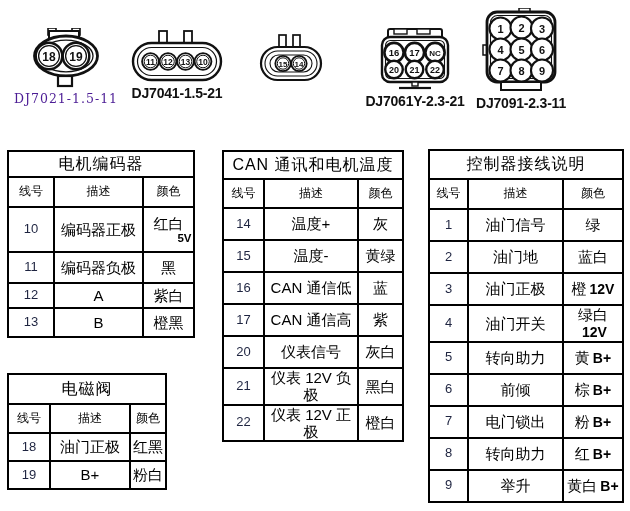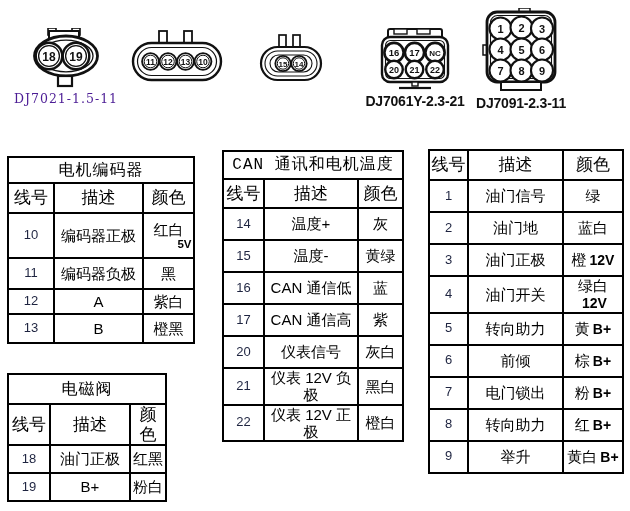--- a/index.html
+++ b/index.html
@@ -12,31 +12,31 @@
               letter-spacing:-0.2px;color:#111;margin-top:3px;white-space:nowrap;}
   .conn-label.gray{font-family:"DejaVu Serif",serif;font-weight:400;font-size:12.5px;
                    color:#4c1d95;letter-spacing:1px;}
   .pin-num{font-family:"Liberation Sans",sans-serif;font-weight:700;fill:#111;}
   
   .tbl-wrap{position:absolute;}
   table{border-collapse:collapse;table-layout:fixed;}
   td{border:2px solid #000;text-align:center;vertical-align:middle;padding:0 1px;
      font-size:15px;line-height:1.15;overflow:hidden;}
   td.title{font-size:16px;letter-spacing:1px;}
-  td.hdr{font-size:17px;}
+  td.hdr{font-size:12px;}
   td.no{font-size:13px;color:#1e2440;font-family:"Liberation Sans",sans-serif;}
   .note-inline{font-size:14px;font-weight:700;margin-left:3px;}
   .note-block{display:block;font-size:11.5px;font-weight:700;line-height:1.1;margin-left:32px;}
   
   .t-enc tr.r-title td{height:24px;} .t-enc tr.r-hdr td{height:28px;}
   .t-enc tr.r0 td{height:43px;} .t-enc tr.r1 td{height:29px;}
   .t-enc tr.r2 td{height:23px;} .t-enc tr.r3 td{height:27px;}
   .t-sol tr.r-title td{height:28px;} .t-sol tr.r-hdr td{height:27px;}
   .t-sol tr.rr td{height:26px;}
-  .t-can tr.r-title td{height:26px;font-family:Liberation Mono, monospace;} .t-can tr.r-hdr td{height:27px;}
+  .t-can tr.r-title td{height:26px;} .t-can tr.r-hdr td{height:27px;}
   .t-can tr.rr td{height:30px;}
   .t-ctl tr.r-title td{height:27px;} .t-ctl tr.r-hdr td{height:28px;}
   .t-ctl tr.rr td{height:30px;}
 </style>
 </head>
 <body>
 
 <div class="page">
 
   <figure class="fig" style="left:16px;top:28px;width:100px;margin:0;">
@@ -69,20 +69,21 @@
       <circle cx="37" cy="31.5" r="6.3" fill="none" stroke="#111" stroke-width="1"></circle>
       <circle cx="54.5" cy="31.5" r="8.4" fill="#fff" stroke="#111" stroke-width="1.9"></circle>
       <circle cx="54.5" cy="31.5" r="6.3" fill="none" stroke="#111" stroke-width="1"></circle>
       <circle cx="72" cy="31.5" r="8.4" fill="#fff" stroke="#111" stroke-width="1.9"></circle>
       <circle cx="72" cy="31.5" r="6.3" fill="none" stroke="#111" stroke-width="1"></circle>
       <text class="pin-num" x="19.5" y="34.5" font-size="8.5" text-anchor="middle">11</text>
       <text class="pin-num" x="37" y="34.5" font-size="8.5" text-anchor="middle">12</text>
       <text class="pin-num" x="54.5" y="34.5" font-size="8.5" text-anchor="middle">13</text>
       <text class="pin-num" x="72" y="34.5" font-size="8.5" text-anchor="middle">10</text>
     </svg>
+    <figcaption class="conn-label">DJ7041-1.5-21</figcaption>
   </figure>
 
   <figure class="fig" style="left:241px;top:34px;width:100px;margin:0;">
     <svg width="64" height="48" viewBox="0 0 64 48">
       <rect x="20" y="1" width="7" height="14" fill="#fff" stroke="#111" stroke-width="1.7"></rect>
       <rect x="34" y="1" width="7" height="14" fill="#fff" stroke="#111" stroke-width="1.7"></rect>
       <rect x="2" y="13" width="60" height="33" rx="16.5" fill="#fff" stroke="#111" stroke-width="2.2"></rect>
       <rect x="6" y="17" width="52" height="25" rx="12.5" fill="none" stroke="#111" stroke-width="1.1"></rect>
       <rect x="11" y="21" width="42" height="17" rx="8.5" fill="none" stroke="#111" stroke-width="1.1"></rect>
       <circle cx="24" cy="29.5" r="7.7" fill="#fff" stroke="#111" stroke-width="1.8"></circle>
@@ -141,21 +142,21 @@
       <text class="pin-num" x="39.5" y="45.5" font-size="11" text-anchor="middle">5</text>
       <text class="pin-num" x="60" y="45.5" font-size="11" text-anchor="middle">6</text>
       <text class="pin-num" x="18.5" y="66.5" font-size="11" text-anchor="middle">7</text>
       <text class="pin-num" x="39.5" y="66.5" font-size="11" text-anchor="middle">8</text>
       <text class="pin-num" x="60" y="66.5" font-size="11" text-anchor="middle">9</text>
       <rect x="19" y="74" width="40" height="8" fill="#fff" stroke="#111" stroke-width="2"></rect>
     </svg>
     <figcaption class="conn-label">DJ7091-2.3-11</figcaption>
   </figure>
 
-  <div class="tbl-wrap" style="left:7px;top:156px;border-radius:29px;">
+  <div class="tbl-wrap" style="left:7px;top:150px;border-radius:29px;">
     <table class="t-enc">
       <colgroup>
           <col style="width:46px">
           <col style="width:89px">
           <col style="width:51px">
         </colgroup>
       <tbody>
           <tr class="r-title">
         <td class="title" colspan="3">电机编码器</td>
           </tr>
@@ -274,20 +275,23 @@
   </div>
 
   <div class="tbl-wrap" style="left:428px;top:149px;">
     <table class="t-ctl">
       <colgroup>
           <col style="width:39px">
           <col style="width:95px">
           <col style="width:60px">
         </colgroup>
       <tbody>
+          <tr class="r-title">
+        <td class="title" colspan="3">控制器接线说明</td>
+          </tr>
       <tr class="r-hdr">
         <td class="hdr">线号</td>
         <td class="hdr">描述</td>
         <td class="hdr">颜色</td>
           </tr>
       <tr class="rr">
         <td class="no">1</td>
         <td>油门信号</td>
         <td>绿</td>
           </tr>

